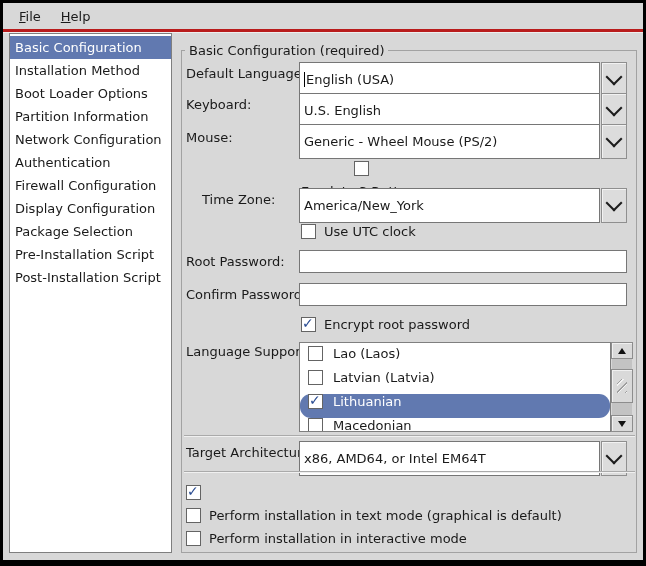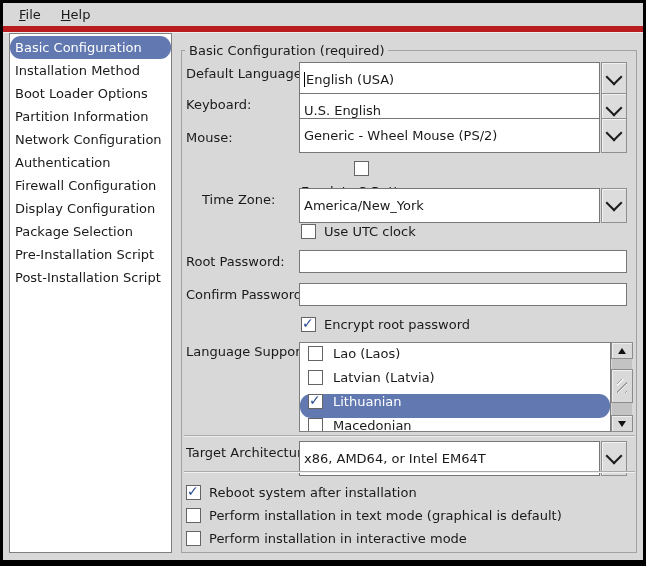--- a/index.html
+++ b/index.html
@@ -8,38 +8,38 @@
     background:#000; font-family:"DejaVu Sans","Liberation Sans",sans-serif;
     font-size:13px; color:#1a1a1a; -webkit-font-smoothing:antialiased;
   }
   .window {
     position:absolute; left:3px; top:3px; width:640px; height:557px;
     background:#d8d8d8;
   }
   
   .menubar {
     position:absolute; left:0; top:0; width:100%; height:29px;
-    border-bottom:6px solid #b91c1c; box-shadow:0 1px 0 #eeeeee;
+    border-bottom:3px solid #b91c1c; box-shadow:0 1px 0 #eeeeee;
     display:flex; align-items:center; padding-left:6px; box-sizing:border-box;
   }
   .menu-item {
     display:inline-block; padding:5px 10px; cursor:default;
   }
   .menu-item::first-letter { text-decoration:underline; }
   
   .sidebar {
     position:absolute; left:6px; top:30px; width:163px; height:520px;
     background:#fff; border:1px solid #7f7f7f; box-sizing:border-box;
     padding-top:2px; overflow:hidden;
   }
   .side-row {
     height:23px; line-height:23px; padding-left:5px; white-space:nowrap;
     cursor:default;
   }
-  .side-row.selected { background:#6179b0; color:#fff;border-radius:11px; }
+  .side-row.selected { background:#6179b0; color:#fff; }
   
   .frame {
     position:absolute; left:178px; top:47px; width:456px; height:503px;
     border:1px solid #a2a2a2; box-sizing:border-box;
   }
   .frame-title {
     position:absolute; left:182px; top:40px; background:#d8d8d8;
     padding:0 4px; z-index:2;
   }
   .flabel { position:absolute; left:183px; white-space:nowrap; }
@@ -154,21 +154,21 @@
   <div class="combo" style="top:90px;">
     <div class="combo-entry">
         <span>U.S. English</span>
       </div>
     <div class="combo-btn">
         <span class="chevron"></span>
       </div>
   </div>
 
   <div class="flabel" style="top:127px;">Mouse:</div>
-  <div class="combo" style="top:115px;text-align:center;">
+  <div class="combo" style="top:121px;text-align:center;">
     <div class="combo-entry">
         <span>Generic - Wheel Mouse (PS/2)</span>
       </div>
     <div class="combo-btn">
         <span class="chevron"></span>
       </div>
   </div>
 
   <div class="checkrow" style="left:298px; top:158px;flex-direction:column;">
     <span class="cb"></span>
@@ -241,21 +241,20 @@
       </div>
     <div class="combo-btn">
         <span class="chevron"></span>
       </div>
   </div>
 
   <div class="sep" style="top:468px;"></div>
 
   <div class="checkrow" style="left:183px; top:481px;">
     <span class="cb checked"></span>
-    <span>Reboot system after installation</span>
   </div>
   <div class="checkrow" style="left:183px; top:504px;align-items:center;">
     <span class="cb"></span>
     <span>Perform installation in text mode (graphical is default)</span>
   </div>
   <div class="checkrow" style="left:183px; top:527px;">
     <span class="cb"></span>
     <span>Perform installation in interactive mode</span>
   </div>
 

